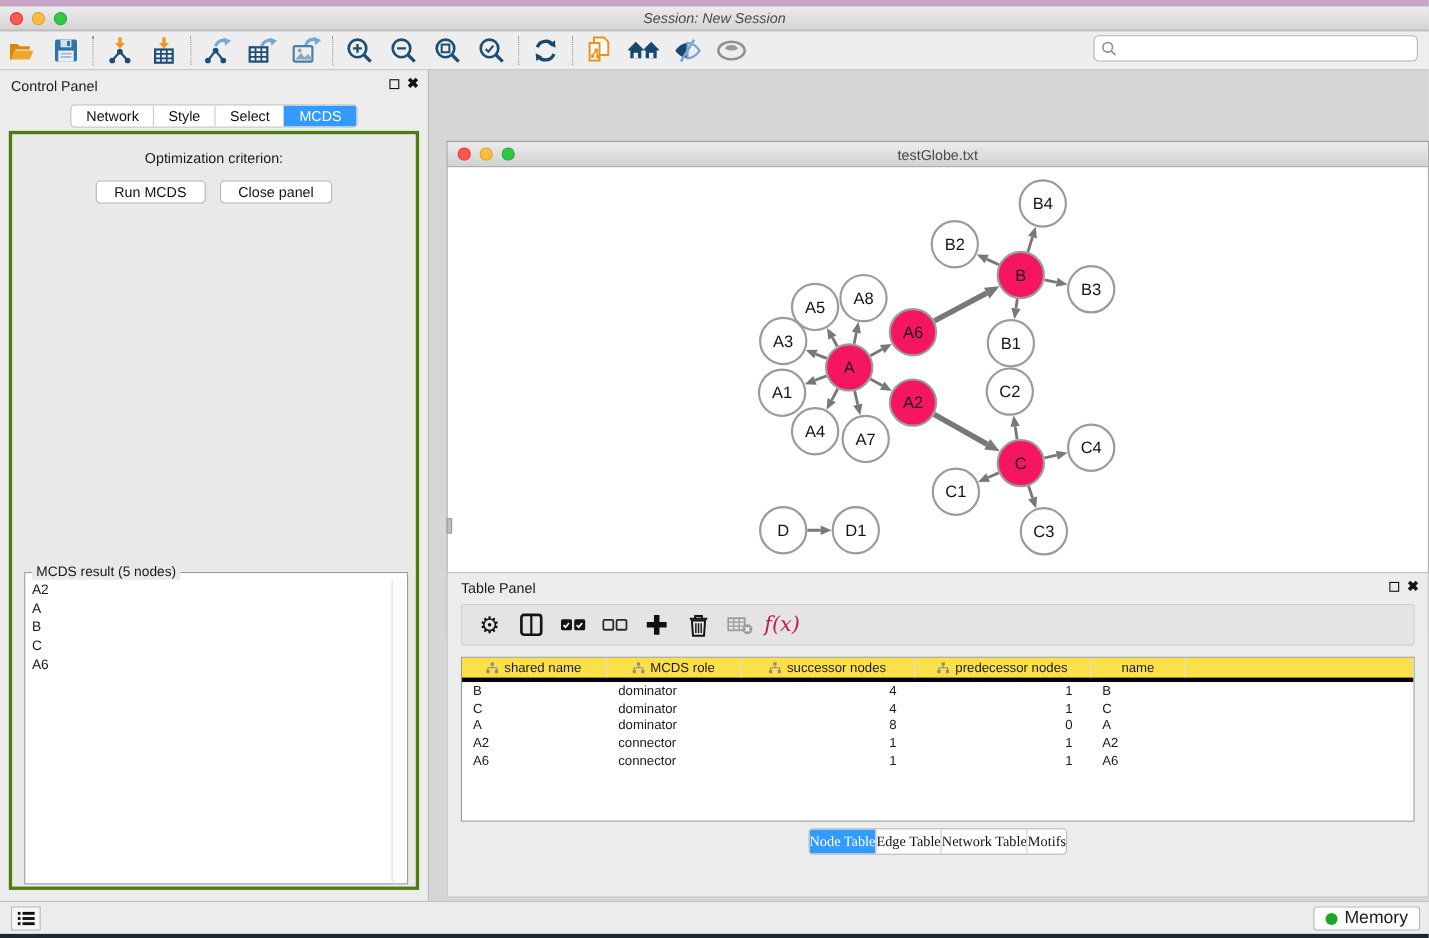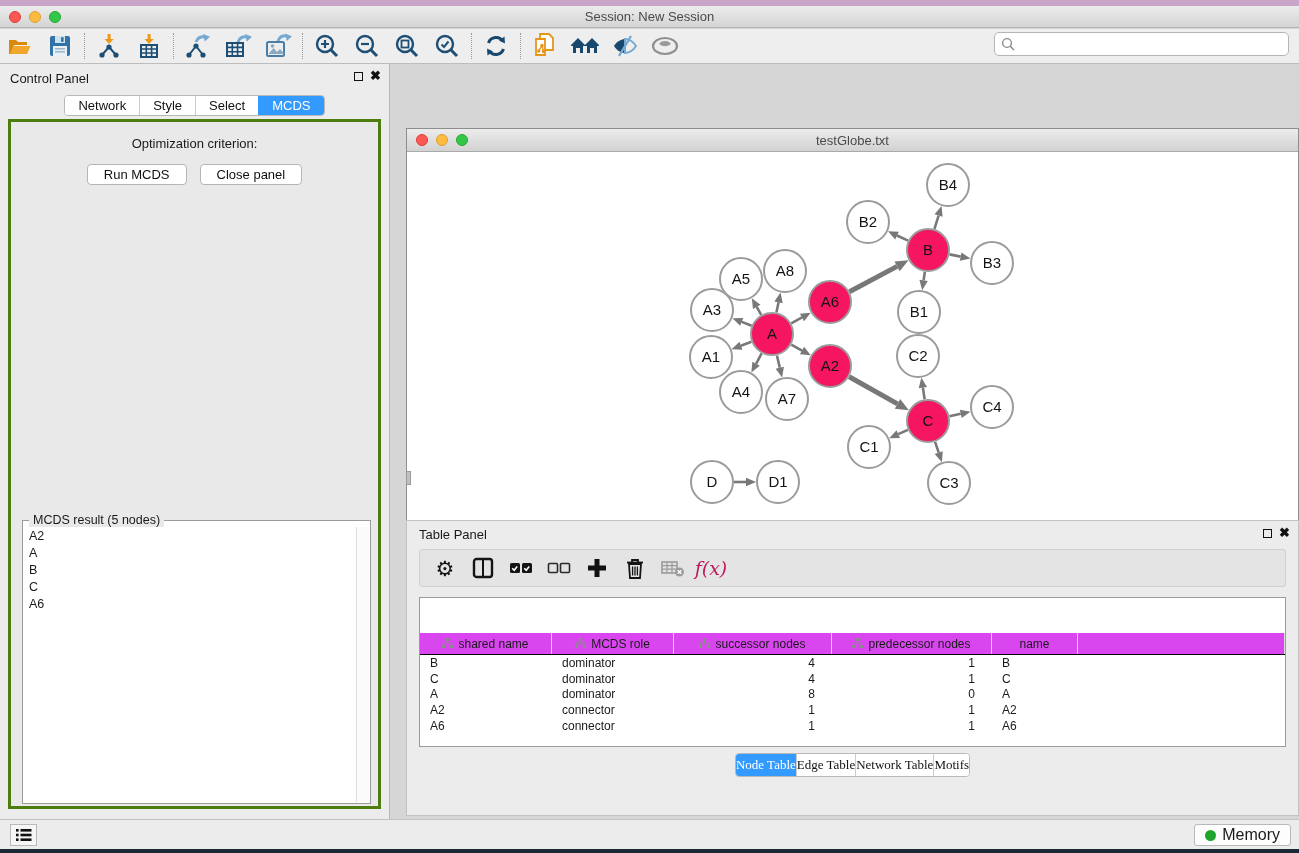--- a/index.html
+++ b/index.html
@@ -6,21 +6,21 @@
   html,body { font-family:"Liberation Sans", sans-serif; }
   .screen { position:relative; width:1299px; height:853px; background:#d6d6d6; overflow:hidden; font-size:13px; color:#1a1a1a; }
 
   
   .desk-top { position:absolute; left:0; top:0; width:100%; height:6px; background:#c9a6c9; }
   .desk-bottom { position:absolute; left:0; top:849px; width:100%; height:4px; background:#1a2836; }
 
   
   .titlebar { position:absolute; left:0; top:6px; width:100%; height:22px;
     background:linear-gradient(#ececec,#d4d4d4); border-bottom:1px solid #b4b4b4;
-    display:flex; align-items:center; }
+    display:flex; align-items:center;font-style:italic; }
   .traffic { display:flex; gap:8px; margin-left:9px; }
   .light { width:12px; height:12px; border-radius:50%; display:inline-block; }
   .light.red { background:#fc5753; border:1px solid #df3e38; }
   .light.yellow { background:#fdbc40; border:1px solid #de9f34; }
   .light.green { background:#33c748; border:1px solid #27aa35; }
   .win-title { position:absolute; left:0; right:0; text-align:center; color:#4a4a4a; font-size:13px; }
 
   
   .toolbar { position:absolute; left:0; top:29px; width:100%; height:35px; background:#eeeeee;
     border-bottom:1px solid #bdbdbd; display:flex; align-items:center; }
@@ -84,21 +84,21 @@
   .tp-header { position:relative; height:26px; display:flex; align-items:center; padding-left:12px; font-size:13px; }
   .tp-toolbar { margin:2px 12px 0; height:38px; background:#e4e4e4; border:1px solid #d0d0d0; border-radius:3px;
     display:flex; align-items:center; padding-left:8px; gap:4px; }
   .tp-tbtn { width:34px; height:30px; display:flex; align-items:center; justify-content:center; }
   .gear-glyph { font-size:21px; color:#141414; line-height:1; }
   .fx { font-family:"DejaVu Serif", serif; font-style:italic; font-size:19px; color:#be185d; }
 
   .grid-table { position:absolute; left:12px; right:12px; top:76px; bottom:68px; background:#fff;
     border:1px solid #9a9a9a; overflow:hidden; font-size:12px; }
   .g-header { display:grid; grid-template-columns:132px 122px 158px 160px 86px 1fr; height:22px;
-    background:#d946ef; border-bottom:1px solid #000000;margin-top:35px; }
+    background:#fde047; border-bottom:4px solid #000000; }
   .g-hcell { display:flex; align-items:center; justify-content:center; gap:5px; border-right:1px solid #ddd;
     color:#1a1a1a; font-size:12px; }
   .g-row { display:grid; grid-template-columns:132px 122px 158px 160px 86px 1fr; height:15.7px; }
   .g-cell { display:flex; align-items:center; padding:0 10px; white-space:nowrap; }
   .g-cell.right { justify-content:flex-end; padding-right:17px; }
 
   .tp-tabs { position:absolute; left:0; right:0; bottom:38px; display:flex; justify-content:center; }
   .tp-tabs .seg .tab { padding:3px 0;font-family:Liberation Serif, serif; }
 
   

